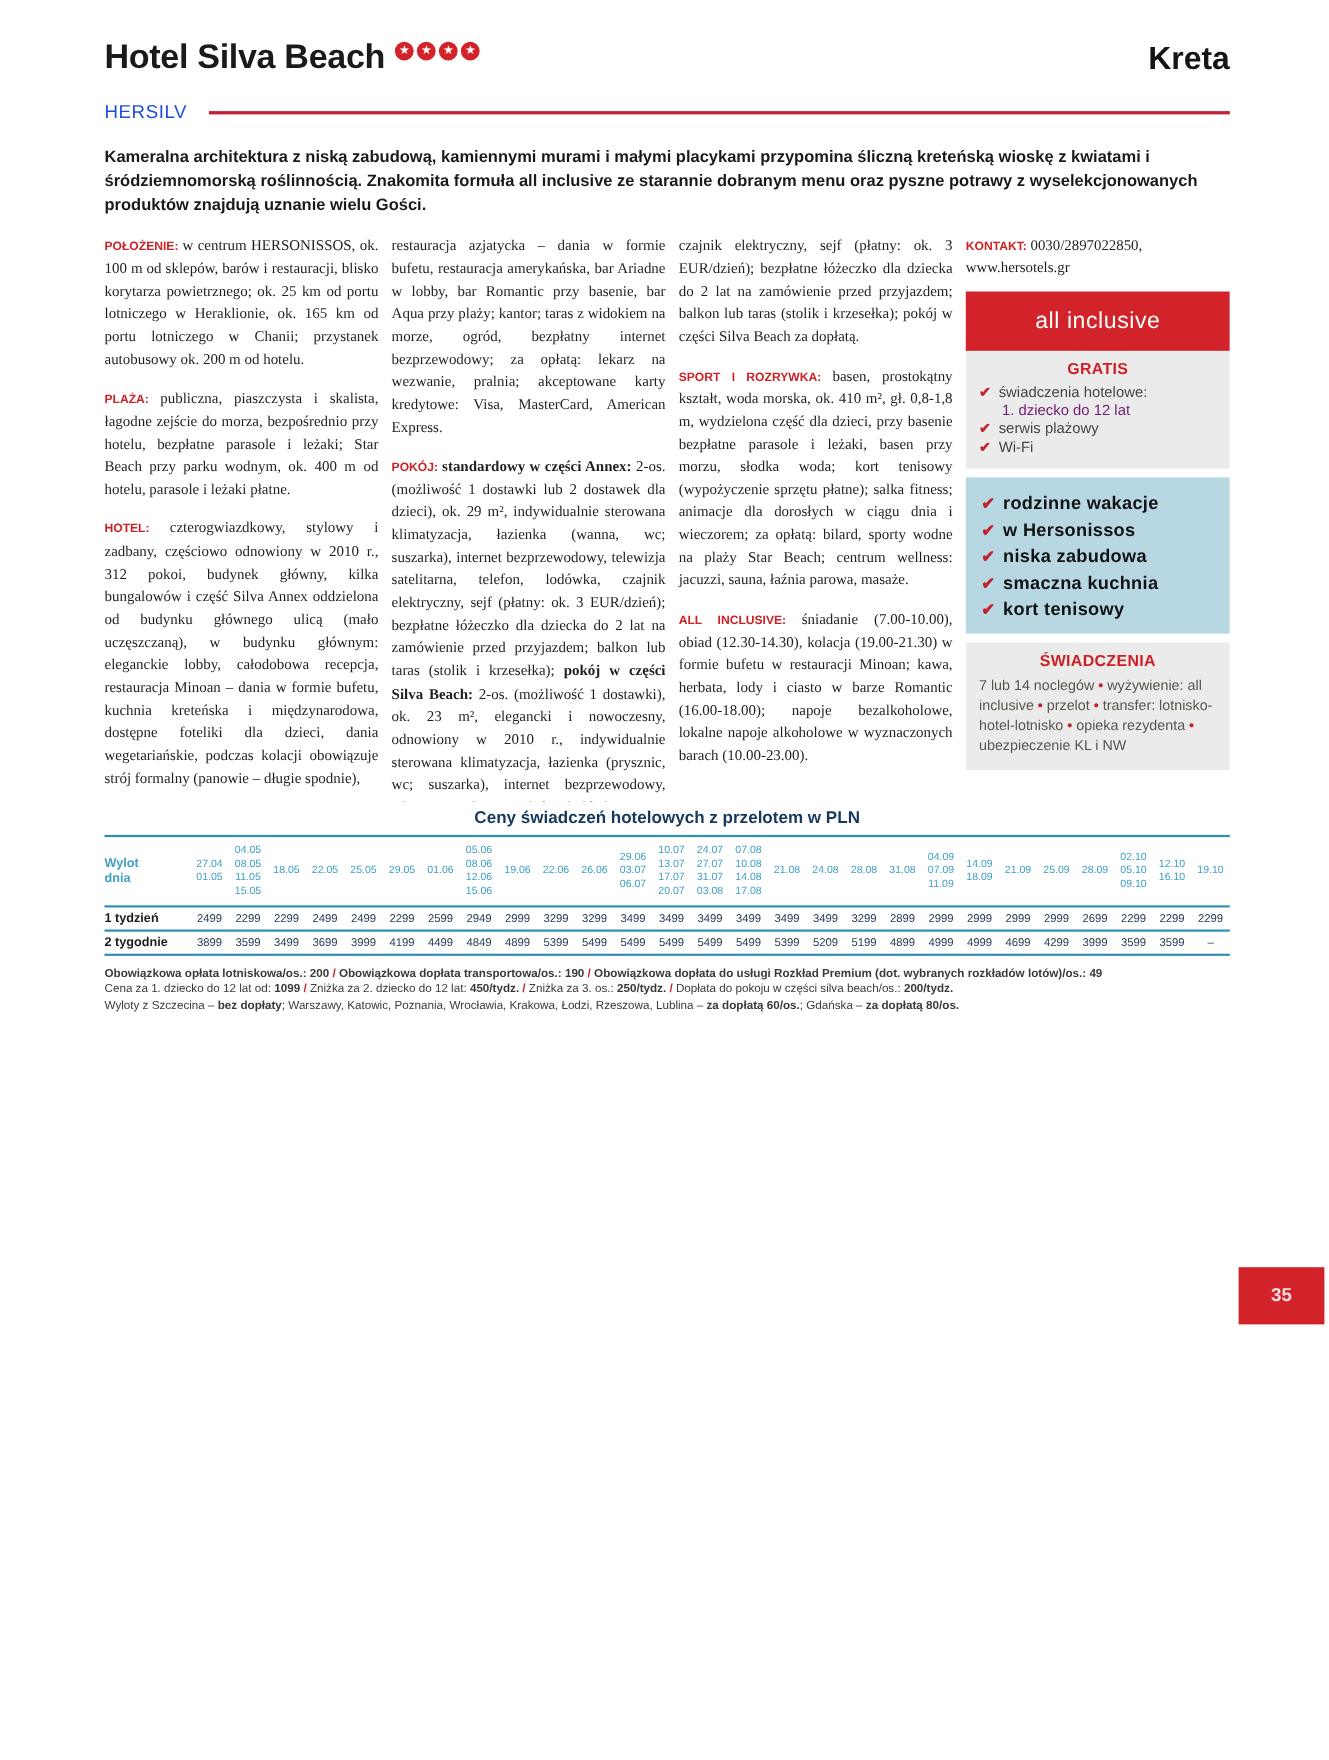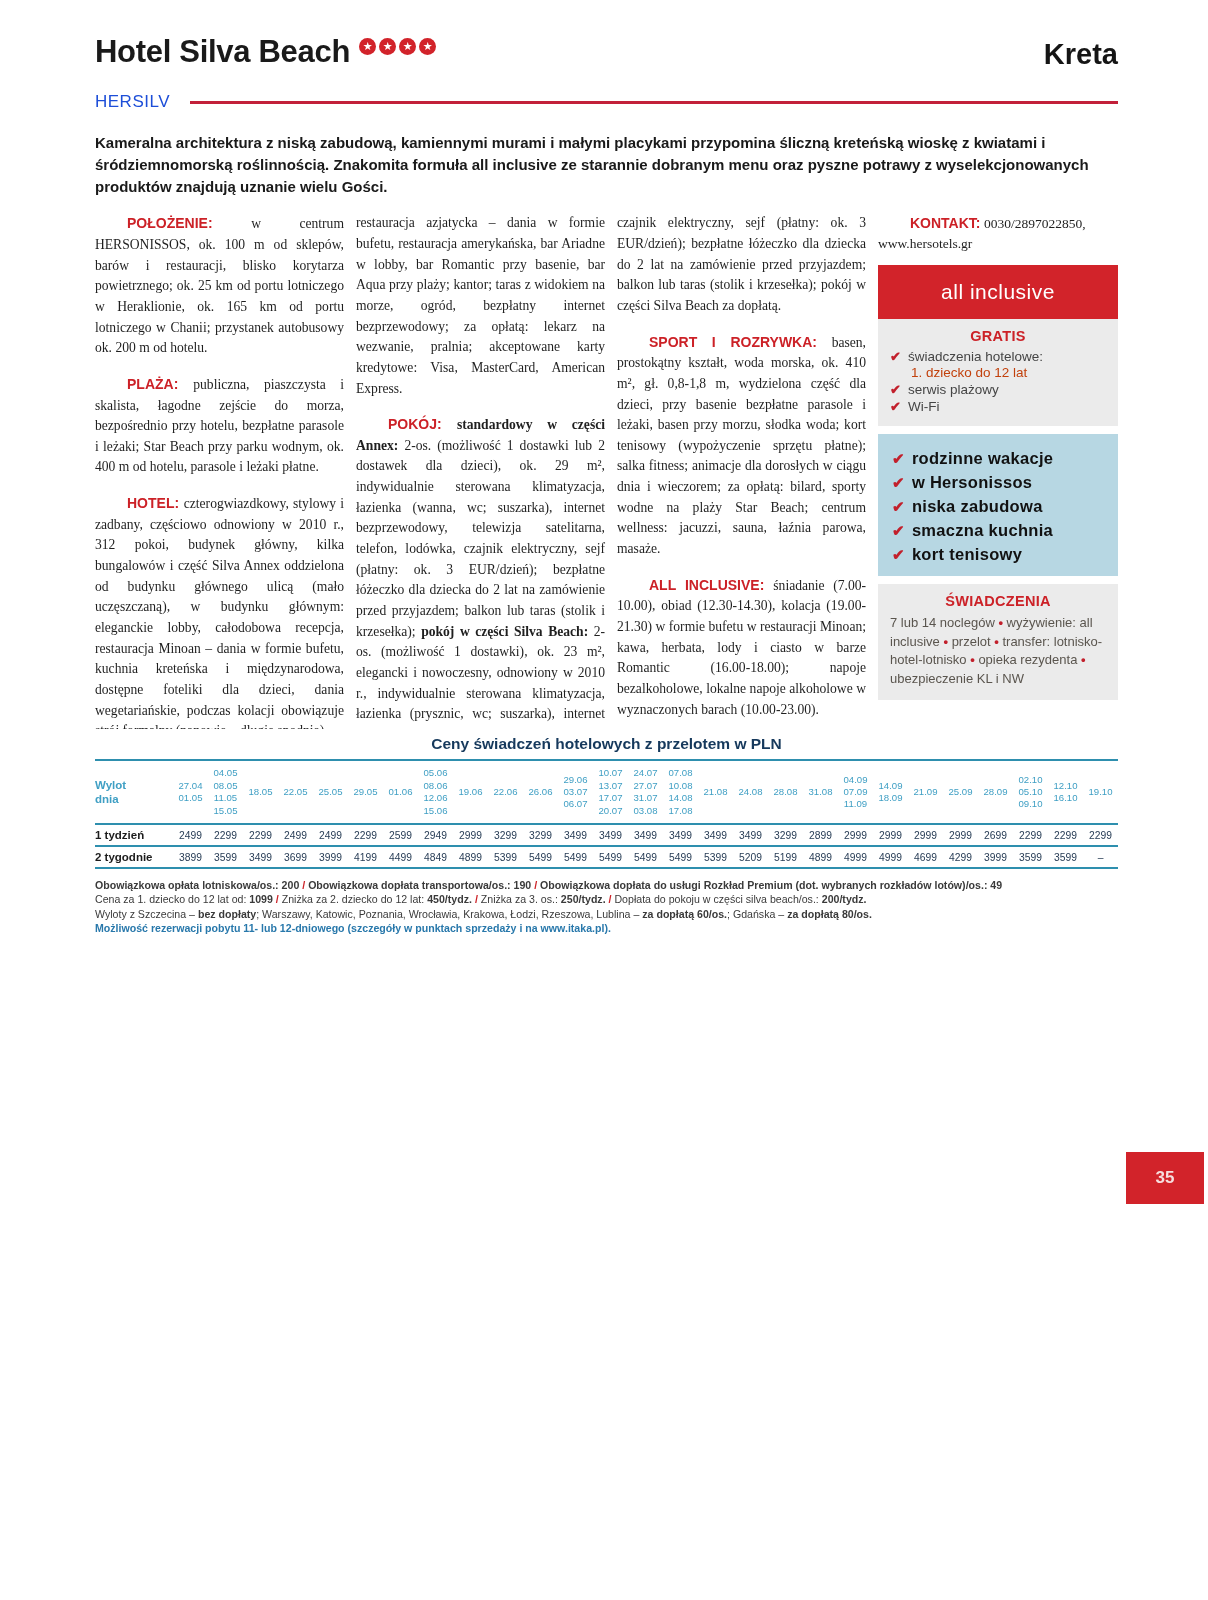--- a/index.html
+++ b/index.html
@@ -41,33 +41,33 @@
       linear-gradient(90deg, rgba(120,150,100,0.35) 0%, rgba(0,0,0,0) 20%),
       linear-gradient(180deg,#f0e7d4 0%,#eadec7 38%,#dac7a6 55%,#cfbd9c 74%,#c0aa89 100%); }
   .photo-caption { position:absolute; right:10px; bottom:7px; color:#fdfdfd; font-size:13.5px;
       text-shadow:0 0 4px rgba(60,40,20,0.85); }
 
   
   .main-cols { margin-top:16px; display:flex; gap:12px; height:516px; overflow:hidden; }
   .tcol { flex:1 1 0; font-family:"Liberation Serif", serif; font-size:13.6px; color:#1f1f1f;
           line-height:1.52; text-align:justify; }
   .block + .block { margin-top:15px; }
-  .sec-head { font-family:"Liberation Sans", sans-serif; font-weight:bold; color:#cc2127; font-size:14px;margin-left:32px; }
+  .sec-head { font-family:"Liberation Sans", sans-serif; font-weight:bold; color:#cc2127; font-size:11px; }
   .seg-bold { font-weight:bold; }
 
   
   .sidebar { flex:0 0 240px; font-size:13.5px; }
   .kontakt { font-family:"Liberation Serif", serif; color:#1f1f1f; line-height:1.45; }
   .banner { margin-top:12px; height:54px; background:#d2232a; color:#fff; display:flex;
             align-items:center; justify-content:center; font-size:21px; letter-spacing:0.5px; }
   .box-gray { background:#ebebeb; padding:9px 12px 12px; }
   .box-heading { text-align:center; color:#cc2127; font-weight:bold; font-size:14.5px; margin-bottom:5px; letter-spacing:0.3px; }
   .check-item { display:flex; align-items:baseline; color:#454545; margin-top:2px; }
   .check { color:#c2202c; font-weight:bold; margin-right:7px; font-size:13px; }
-  .check-sub { margin-left:21px; color:#c2410c; margin-top:1px; }
+  .check-sub { margin-left:21px; color:#701a75; margin-top:1px; }
   .box-blue { margin-top:8px; background:#b7d7e3; padding:10px 14px 12px; }
   .feature-item { display:flex; align-items:baseline; font-size:16.5px; font-weight:bold; color:#111; margin-top:5px; letter-spacing:0.3px; }
   .feature-item .check { font-size:15px; }
   .box-sw { margin-top:8px; }
   .sw-text { color:#5a554e; font-size:13px; line-height:1.42; }
   .dot { color:#c2202c; font-weight:bold; }
 
   
   .ptable-wrap { margin-top:6px; }
   .ptable-title { text-align:center; font-size:15.5px; font-weight:bold; color:#16395c; margin-bottom:6px; }
@@ -362,18 +362,17 @@
               <div class="cell val-cell">–</div>
             </div>
           </div>
       </div>
     </div>
 
     <div class="footer">
         <div class="fline"><span class="fb ">Obowiązkowa opłata lotniskowa/os.: 200</span><span class="fb fred "> / </span><span class="fb ">Obowiązkowa dopłata transportowa/os.: 190</span><span class="fb fred "> / </span><span class="fb ">Obowiązkowa dopłata do usługi Rozkład Premium (dot. wybranych rozkładów lotów)/os.: 49</span></div>
         <div class="fline"><span>Cena za 1. dziecko do 12 lat od: </span><span class="fb ">1099</span><span class="fb fred "> / </span><span>Zniżka za 2. dziecko do 12 lat: </span><span class="fb ">450/tydz.</span><span class="fb fred "> / </span><span>Zniżka za 3. os.: </span><span class="fb ">250/tydz.</span><span class="fb fred "> / </span><span>Dopłata do pokoju w części silva beach/os.: </span><span class="fb ">200/tydz.</span></div>
         <div class="fline"><span>Wyloty z Szczecina – </span><span class="fb ">bez dopłaty</span><span>; Warszawy, Katowic, Poznania, Wrocławia, Krakowa, Łodzi, Rzeszowa, Lublina – </span><span class="fb ">za dopłatą 60/os.</span><span>; Gdańska – </span><span class="fb ">za dopłatą 80/os.</span></div>
-        <div class="fline"><span class="fb fblue">Możliwość rezerwacji pobytu 11- lub 12-dniowego (szczegóły w punktach sprzedaży i na www.itaka.pl).</span></div>
       </div>
   </div>
 
   <div class="page-num">35</div>
 </div>
 
 </body></html>

